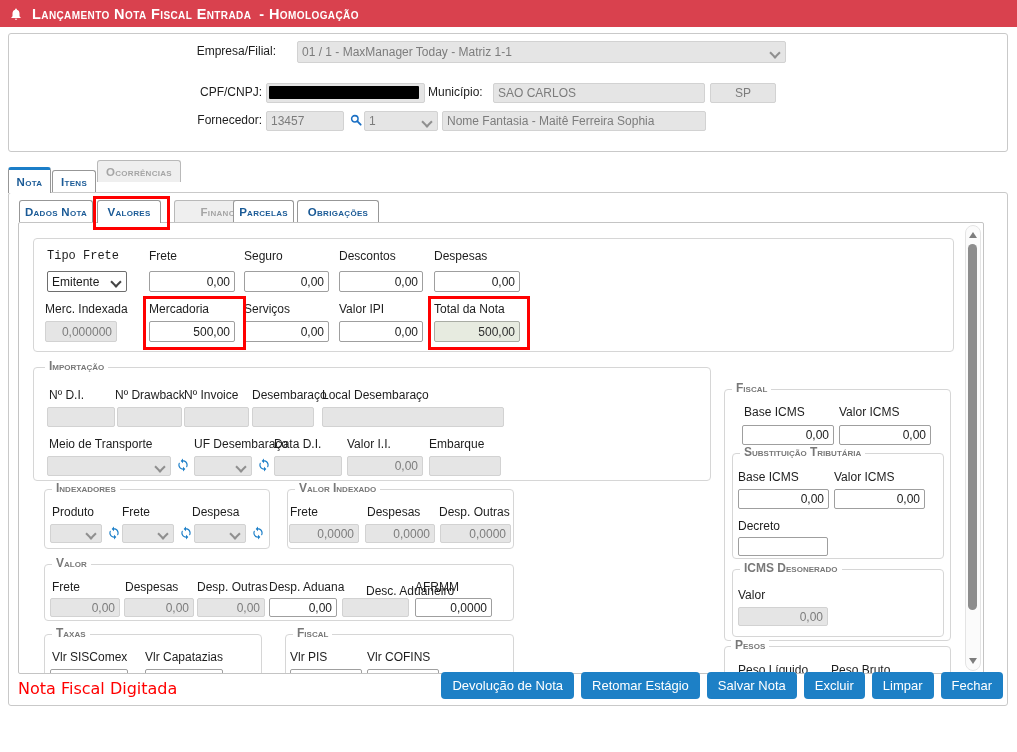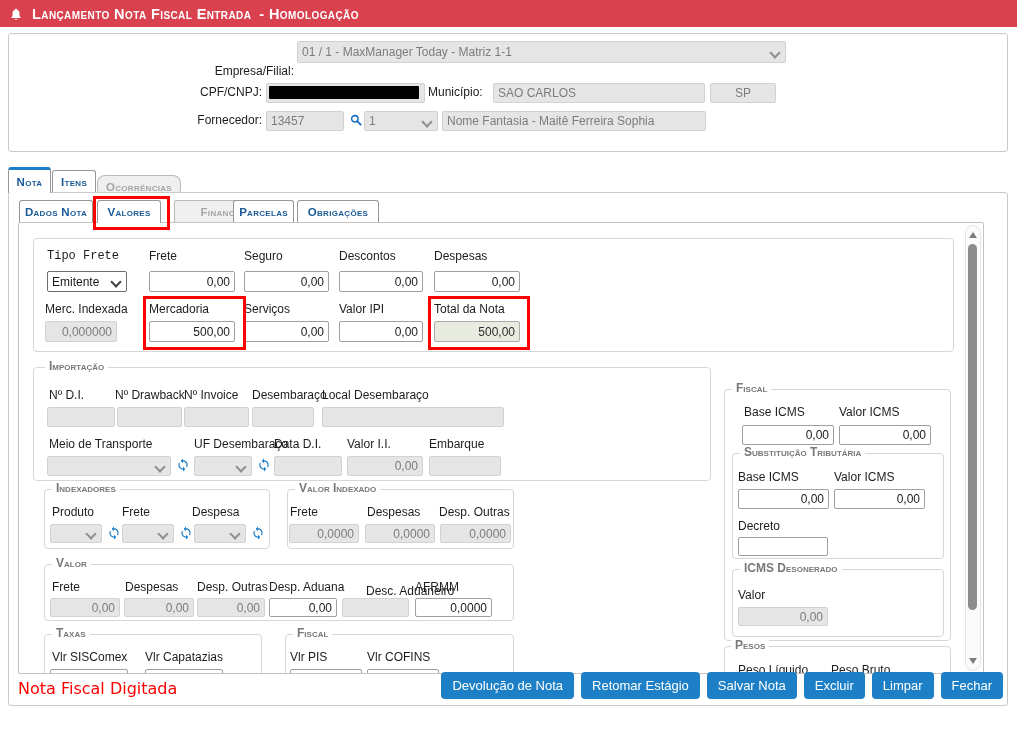--- a/index.html
+++ b/index.html
@@ -61,21 +61,21 @@
     <span class="icon" style="position:static">
       <svg width="14" height="14" viewBox="0 0 24 24" fill="#fff">
           <path d="M12 22c1.1 0 2-.9 2-2h-4c0 1.1.9 2 2 2zm6-6v-5c0-3.07-1.63-5.64-4.5-6.32V4c0-.83-.67-1.5-1.5-1.5S10.5 3.17 10.5 4v.68C7.64 5.36 6 7.92 6 11v5l-2 2v1h16v-1l-2-2z"></path>
         </svg>
     </span>
     <span class="title">Lançamento Nota Fiscal Entrada</span>
     <span class="subtitle">- Homologação</span>
   </div>
 
   <div class="panel" style="left:8px;top:33px;width:1000px;height:119px;"></div>
-  <div class="lbl rt" style="left:150px;top:45px;width:144px;margin-top:20px;">Empresa/Filial:</div>
+  <div class="lbl rt" style="left:132px;top:45px;width:144px;">Empresa/Filial:</div>
   <div class="inp dis sel" style="left:297px;top:41px;width:489px;height:22px;">
     <span>01 / 1 - MaxManager Today - Matriz 1-1</span>
       <i class="chev" style="top:7px;"></i>
   </div>
   <div class="lbl rt" style="left:160px;top:86px;width:102px;">CPF/CNPJ:</div>
   <div class="inp dis" style="left:266px;top:83px;width:159px;"></div>
   <div class="redact" style="left:269px;top:86px;width:150px;height:13px;"></div>
   <div class="lbl" style="left:428px;top:86px;">Município:</div>
   <div class="inp dis" style="left:493px;top:83px;width:212px;">SAO CARLOS</div>
   <div class="inp dis" style="left:710px;top:83px;width:66px;justify-content:center;">SP</div>
@@ -88,21 +88,21 @@
       </svg>
   </span>
   <div class="inp dis sel" style="left:364px;top:111px;width:74px;">
     <span>1</span>
       <i class="chev"></i>
   </div>
   <div class="inp dis" style="left:442px;top:111px;width:264px;">Nome Fantasia - Maitê Ferreira Sophia</div>
 
   <div class="tab main-active" style="left:8px;top:167px;width:43px;height:26px;">Nota</div>
   <div class="tab" style="left:52px;top:170px;width:44px;height:22px;">Itens</div>
-  <div class="tab off" style="left:97px;top:175px;width:84px;height:22px;border-radius:8px;">Ocorrências</div>
+  <div class="tab off" style="left:97px;top:160px;width:84px;height:22px;">Ocorrências</div>
 
   <div class="panel" style="left:8px;top:192px;width:1000px;height:514px;"></div>
 
   <div class="tab" style="left:19px;top:200px;width:74px;height:22px;">Dados Nota</div>
   <div class="tab subtab-active" style="left:97px;top:200px;width:64px;height:23px;">Valores</div>
   <div class="tab off" style="left:174px;top:200px;width:64px;height:22px;padding-left:44px;">Financeiro</div>
   <div class="tab" style="left:233px;top:200px;width:61px;height:22px;">Parcelas</div>
   <div class="tab" style="left:297px;top:200px;width:82px;height:22px;">Obrigações</div>
 
   <div class="inner">

